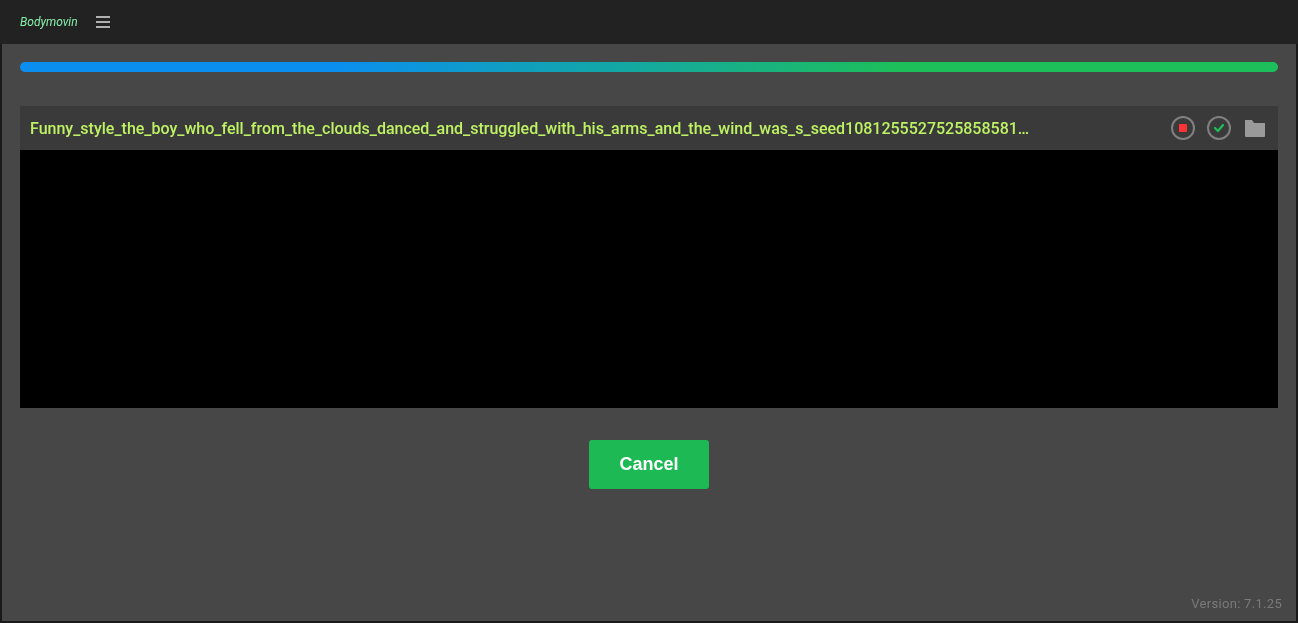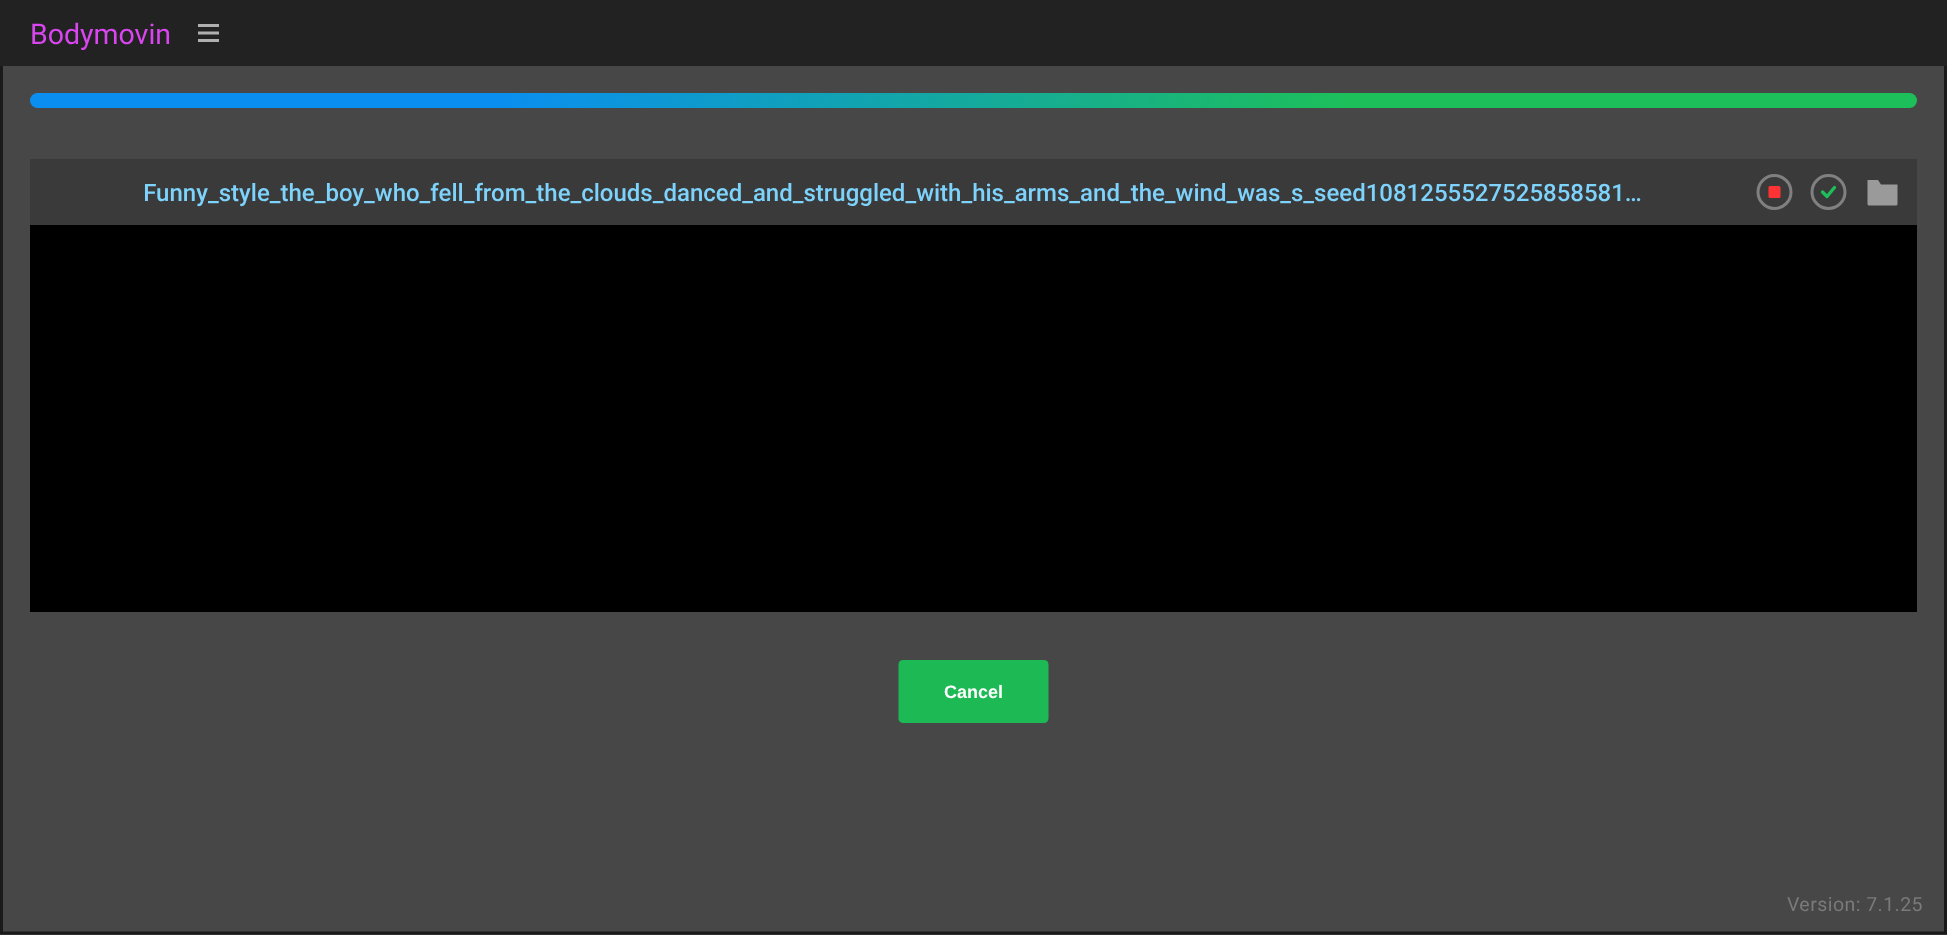--- a/index.html
+++ b/index.html
@@ -17,23 +17,24 @@
     }
     .title-bar {
       height: 44px;
       background: #222222;
       display: flex;
       align-items: center;
       padding: 0 20px;
       gap: 18px;
     }
     .title-bar-text {
-      color: #d946ef;
-      font-size: 19px;
+      color: #86efac;
+      font-size: 12px;
       font-weight: 400;
+      font-style: italic;
     }
     .hamburger {
       color: #b0b0b0;
       display: flex;
       flex-direction: column;
       gap: 3px;
       cursor: pointer;
     }
     .hamburger span {
       display: block;
@@ -83,28 +84,27 @@
     }
     .item-row {
       background: #3a3a3a;
       height: 44px;
       display: flex;
       align-items: center;
       padding: 0 10px 0 10px;
       gap: 10px;
     }
     .item-name {
-      color: #7dd3fc;
+      color: #bef264;
       font-size: 16px;
       font-weight: 500;
       white-space: nowrap;
       overflow: hidden;
       text-overflow: ellipsis;
       flex: 1;
-      text-align: center;
     }
     .icon-btn {
       width: 26px;
       height: 26px;
       display: flex;
       align-items: center;
       justify-content: center;
       cursor: pointer;
       flex-shrink: 0;
     }
@@ -134,21 +134,21 @@
     .footer-row {
       display: flex;
       justify-content: center;
       padding-top: 32px;
     }
     .cancel-btn {
       background: #1db954;
       color: #ffffff;
       border: none;
       padding: 14px 30px;
-      font-size: 12px;
+      font-size: 18px;
       font-weight: 700;
       border-radius: 3px;
       cursor: pointer;
     }
     .version-text {
       position: absolute;
       right: 14px;
       bottom: 10px;
       color: #7a7a7a;
       font-size: 13px;

